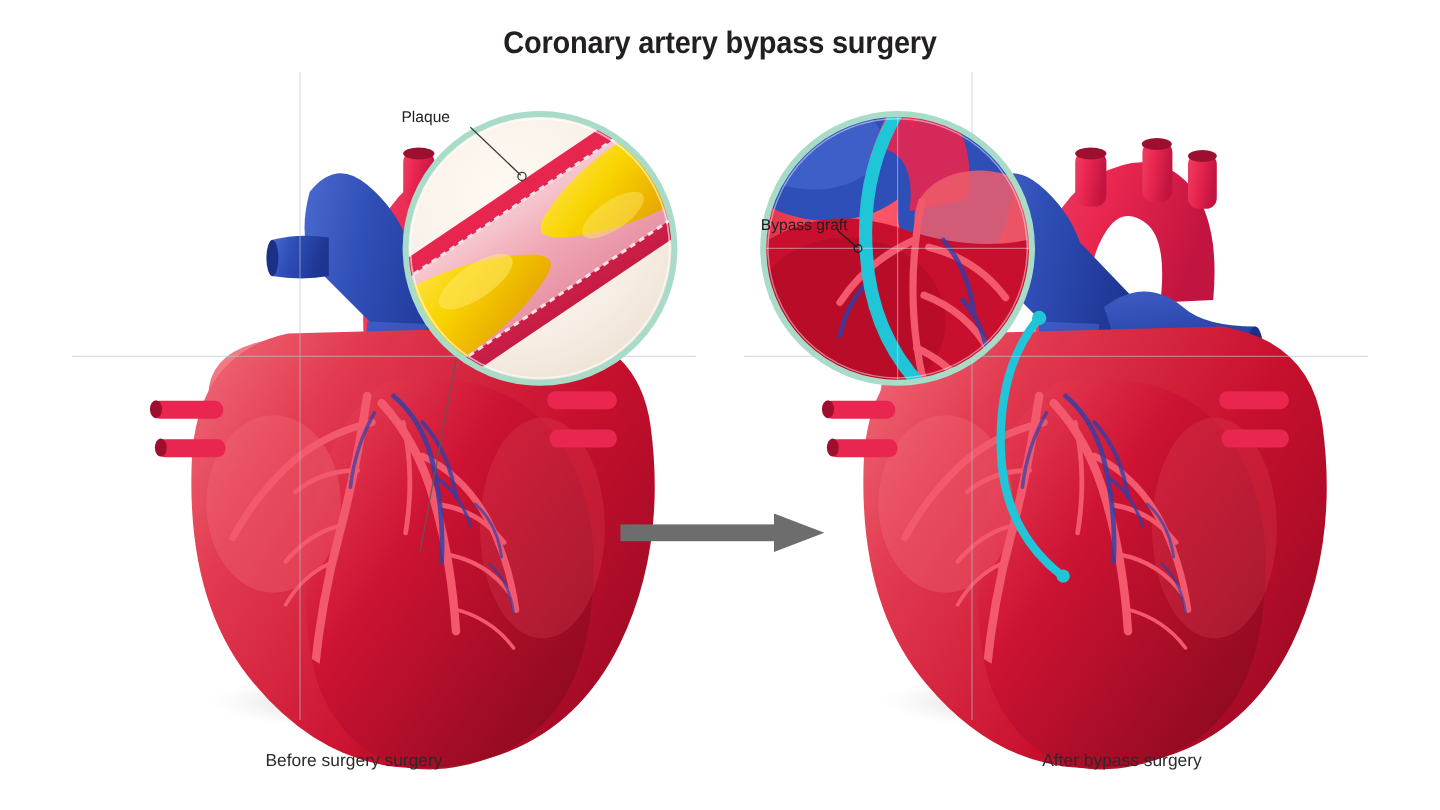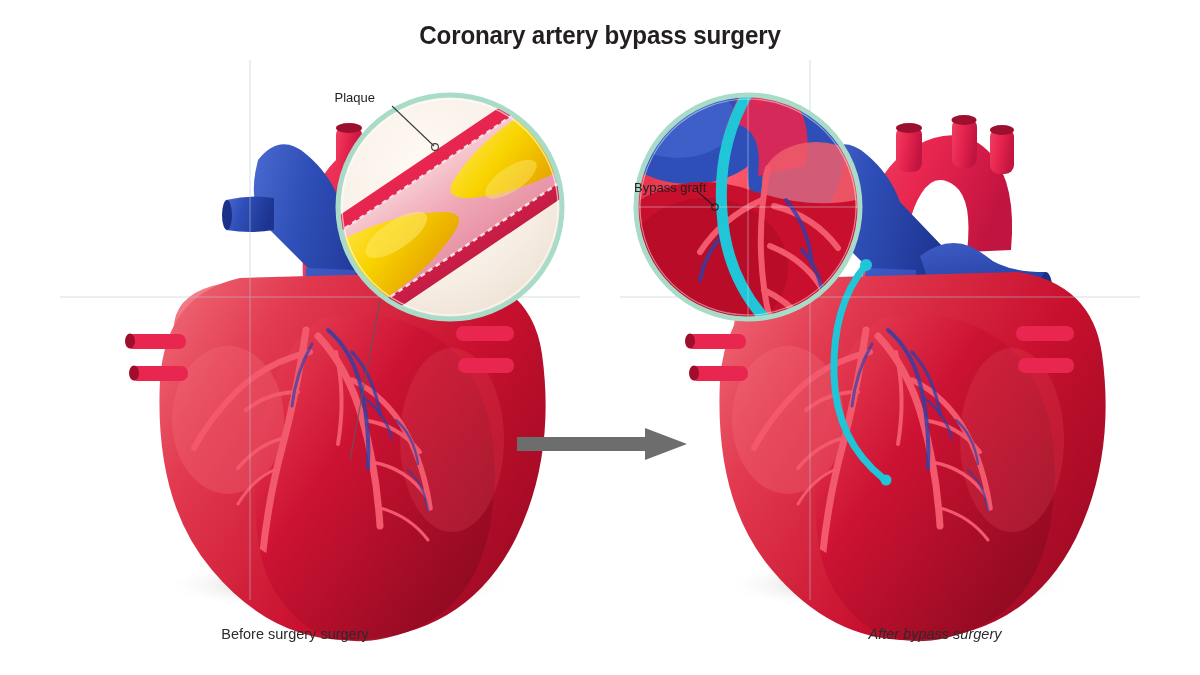--- a/index.html
+++ b/index.html
@@ -10,21 +10,21 @@
     position:absolute;left:0;top:20px;width:1200px;text-align:center;
     font-family:"Liberation Sans","DejaVu Sans",sans-serif;
     font-weight:bold;font-size:26px;color:#231f20;letter-spacing:-0.2px;
     transform:scaleX(0.93);transform-origin:center top;
   }
   .caption{
     position:absolute;top:626px;width:360px;text-align:center;
     font-size:14.5px;color:#2b2b2b;font-family:"Liberation Sans","DejaVu Sans",sans-serif;
   }
   #capBefore{left:115px;}
-  #capAfter{left:755px;font-style:italic;}
+  #capAfter{left:755px;}
   svg{display:block;}
   .figure{position:absolute;top:0;}
 </style>
 </head>
 <body>
 
 <div id="stage">
 
   <div class="title">Coronary artery bypass surgery</div>
 

